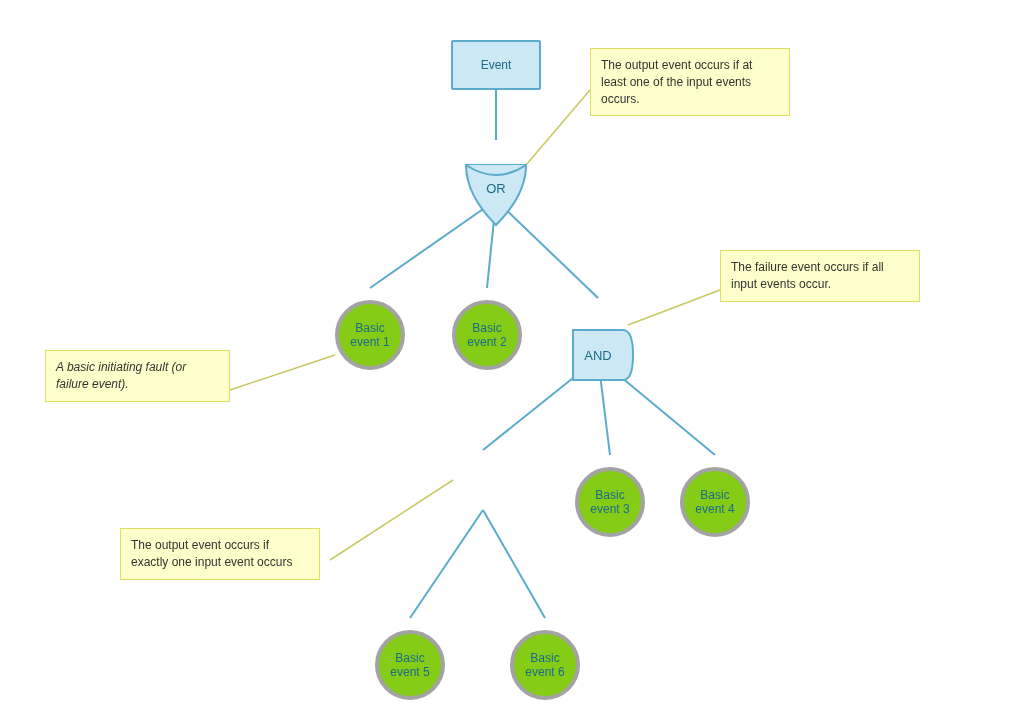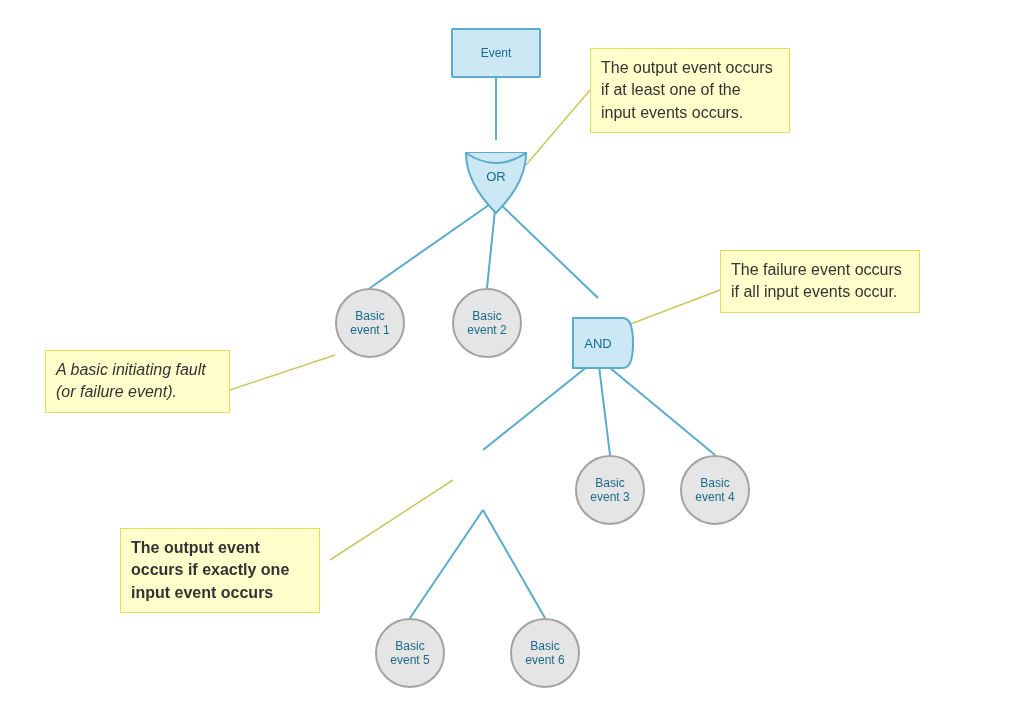--- a/index.html
+++ b/index.html
@@ -25,42 +25,43 @@
     }
     .node {
       position: absolute;
       display: flex;
       align-items: center;
       justify-content: center;
       text-align: center;
       font-size: 12px;
       color: #1a6b8a;
       font-weight: 500;
+      margin-top: 12px;
     }
     .rect-node {
       border: 2px solid #5aabcc;
       background: #cce8f4;
       border-radius: 2px;
     }
     .circle-node {
-      border: 2px solid #a3a3a3;
-      background: #e5e5e5;
+      border: 4px solid #a3a3a3;
+      background: #84cc16;
       border-radius: 50%;
     }
     
     .gate-node {
       background: transparent;
       border: none;
     }
     .tooltip-box {
       position: absolute;
       background: #ffffcc;
       border: 1px solid #e0e060;
       padding: 8px 10px;
-      font-size: 16px;
+      font-size: 12px;
       color: #333;
       line-height: 1.4;
       max-width: 200px;
     }
     
     .tooltip-box::before {
       content: '';
       position: absolute;
       border: 10px solid transparent;
     }
@@ -151,17 +152,17 @@
   </div>
 
   <div class="tooltip-box" style="left:720px;top:250px;width:200px;">
     <span>The failure event occurs if all input events occur.</span>
   </div>
 
   <div class="tooltip-box" style="left:45px;top:350px;width:185px;font-style:italic;">
     <span>A basic initiating fault (or failure event).</span>
   </div>
 
-  <div class="tooltip-box" style="left:120px;top:528px;width:215px;font-weight:bold;">
+  <div class="tooltip-box" style="left:120px;top:528px;width:215px;">
     <span>The output event occurs if exactly one input event occurs</span>
   </div>
 
 </div>
 
 </body></html>

